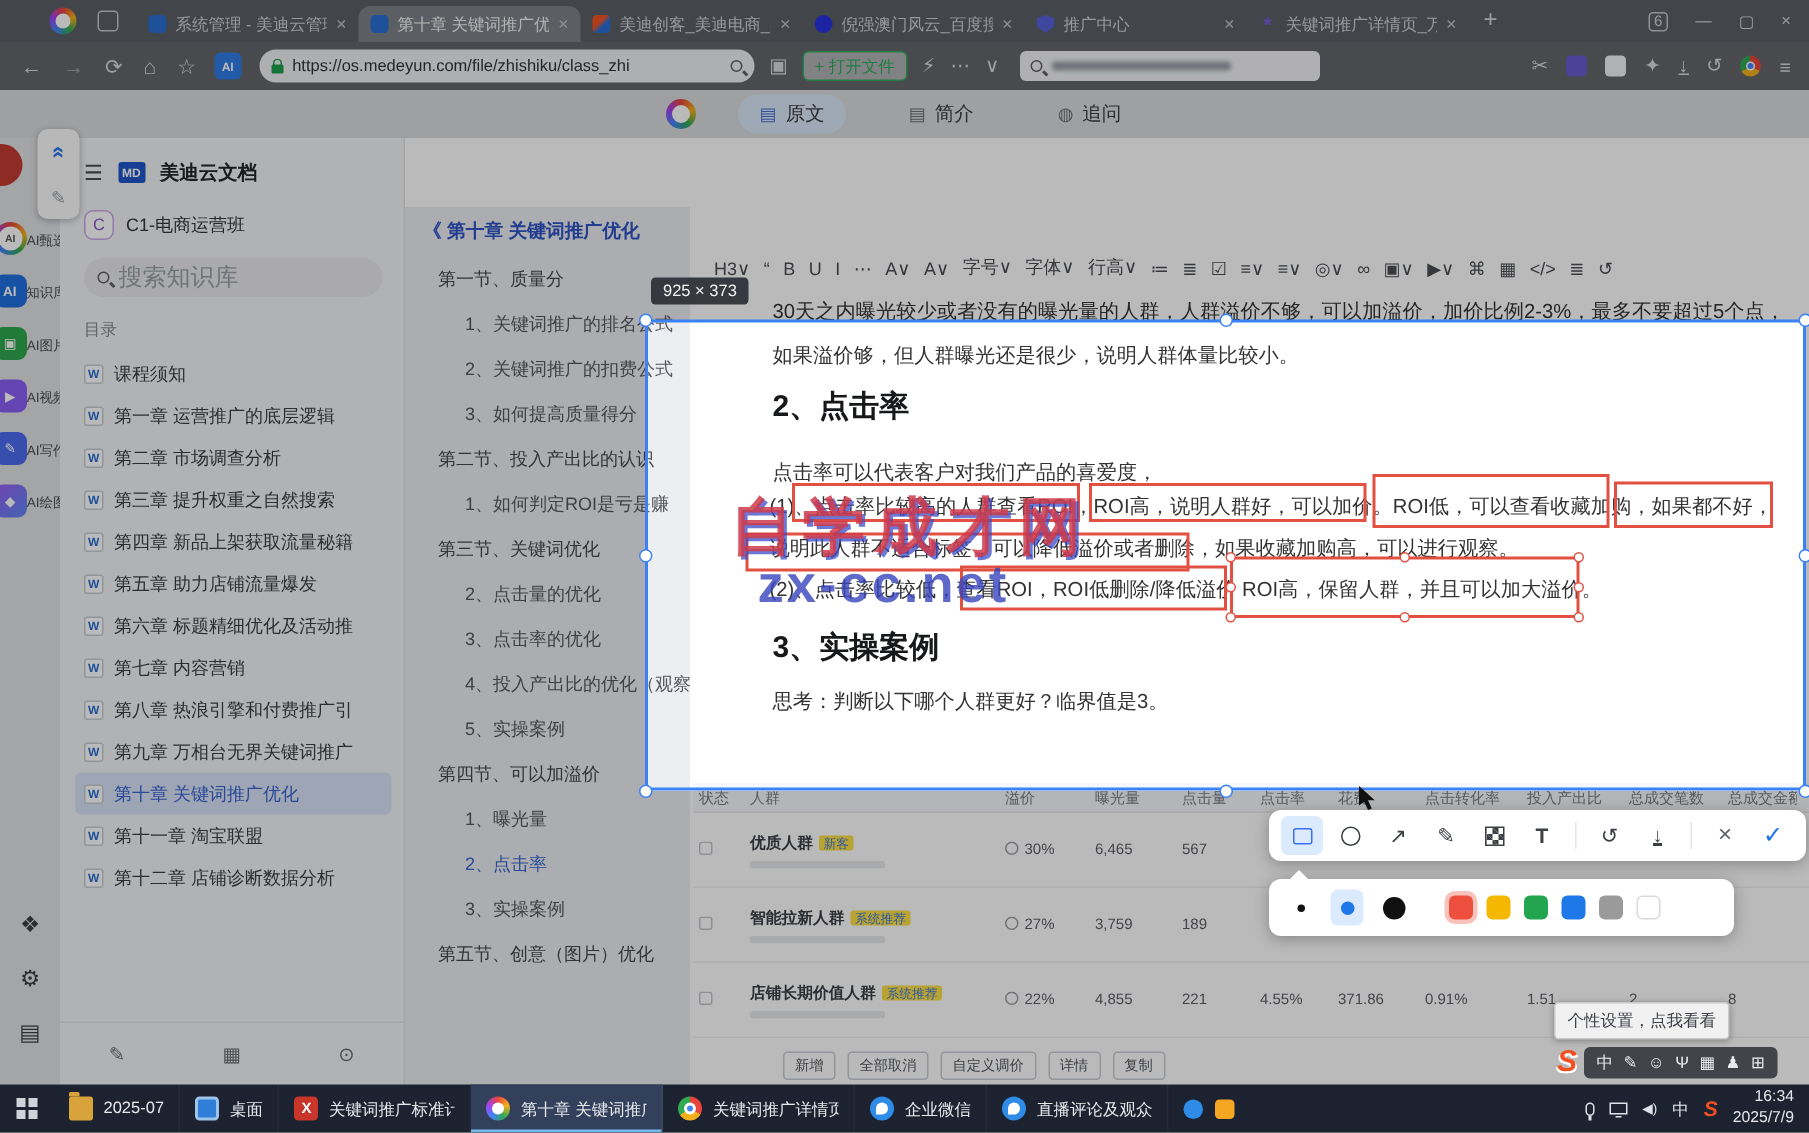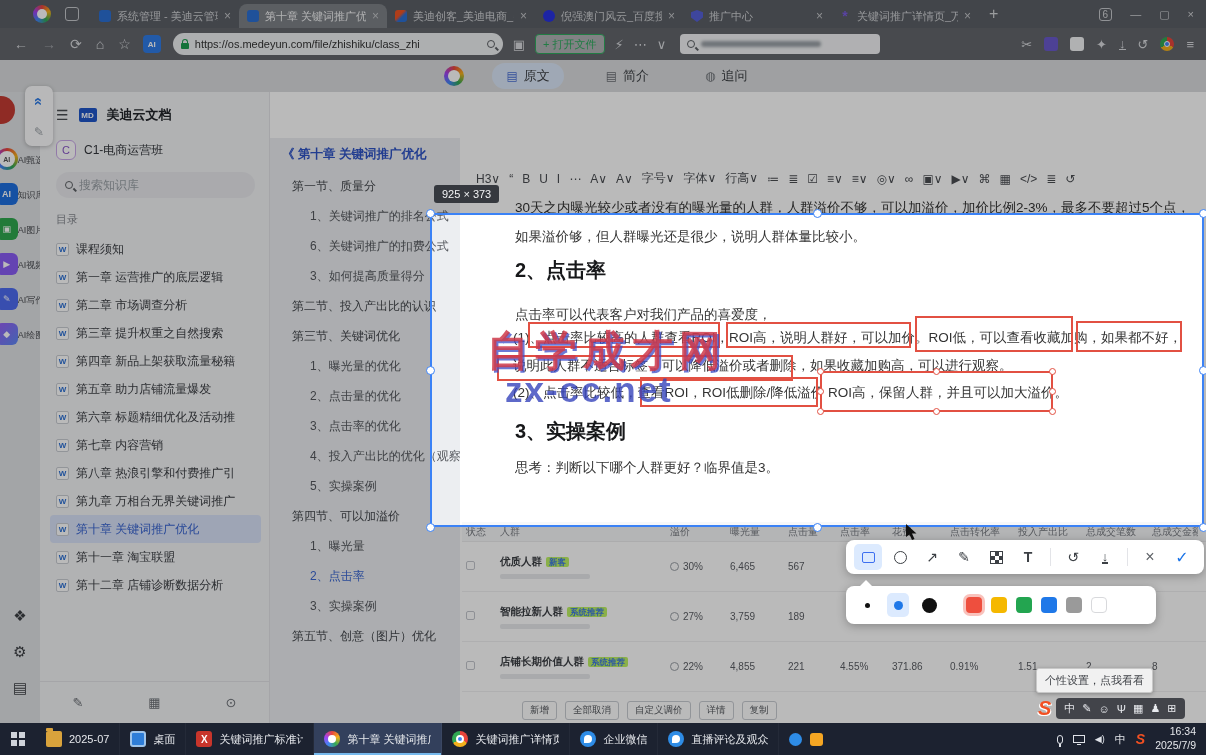--- a/index.html
+++ b/index.html
@@ -79,21 +79,21 @@
   
   .navpanel{position:absolute;left:40px;top:92px;width:230px;height:631px;background:#f3f4f6;border-right:1px solid #e2e3e6;display:flex;flex-direction:column;}
   .np-head{display:flex;align-items:center;gap:10px;padding:14px 14px 4px 16px;}
   .burger{color:#4a4d52;font-size:14px;}
   .brandmark{width:18px;height:14px;background:#1f56c8;color:#fff;font-size:8px;font-weight:bold;display:flex;align-items:center;justify-content:center;border-radius:2px;}
   .brand{font-size:13px;font-weight:bold;color:#23262b;}
   .np-class{display:flex;align-items:center;gap:8px;margin:12px 14px 0 16px;}
   .cava{width:20px;height:20px;border:1.5px solid #c9a7e8;color:#8a56c8;border-radius:6px;font-size:11px;display:flex;align-items:center;justify-content:center;background:#fff;}
   .cname{font-size:12px;color:#33363b;}
   .np-search{height:26px;background:#e9eaee;border-radius:13px;margin:12px 14px 0 16px;display:flex;align-items:center;gap:6px;padding:0 9px;}
-  .np-search span{font-size:12px;color:#9aa0a6;}
+  .np-search span{font-size:16px;color:#9aa0a6;}
   .np-sec{font-size:11px;color:#85898f;margin:14px 0 2px 16px;}
   .navlist{flex:1;padding:6px 8px 0 10px;overflow:hidden;}
   .nav-item{display:flex;align-items:center;gap:7px;height:28px;padding:0 6px;font-size:12px;color:#3c3f44;border-radius:4px;white-space:nowrap;}
   .nav-item.active{background:#d9e2f8;color:#3a66d1;}
   .wic{width:13px;height:13px;background:#fff;border:1px solid #c9ccd2;border-radius:2px;color:#2b6fd4;font-size:8px;font-weight:bold;
        display:flex;align-items:center;justify-content:center;flex:none;}
   .np-foot{height:42px;border-top:1px solid #e2e3e6;display:flex;align-items:center;justify-content:space-around;color:#6a6e74;font-size:13px;}
 
   
   .crumbrow{position:absolute;left:270px;top:92px;width:936px;height:46px;background:#fff;border-bottom:1px solid #ededee;
@@ -132,21 +132,21 @@
   .trow{display:flex;height:50px;align-items:center;border-bottom:1px solid #f0f0f2;}
   .td{flex:none;padding-left:4px;white-space:nowrap;overflow:hidden;}
   .th:nth-child(1),.td.c0{width:34px}.th:nth-child(2),.td.c1{width:170px}
   .th:nth-child(3),.td.c2{width:60px}.th:nth-child(4),.td.c3{width:58px}
   .th:nth-child(5),.td.c4{width:52px}.th:nth-child(6),.td.c5{width:52px}
   .th:nth-child(7),.td.c6{width:58px}.th:nth-child(8),.td.c7{width:68px}
   .th:nth-child(9),.td.c8{width:68px}.th:nth-child(10),.td.c9{width:66px}
   .th:nth-child(11),.td.c10{width:50px}
   .cb{display:inline-block;width:9px;height:9px;border:1px solid #c3c6cc;border-radius:2px;}
   .rname{font-weight:bold;color:#3c3f44;font-size:10.5px;display:inline-block;margin-right:4px;}
-  .rtag{font-style:normal;background:#bef264;color:#3f7ae0;border-radius:2px;padding:0 3px;font-size:8.5px;font-weight:bold;}
+  .rtag{font-style:normal;background:#fde047;color:#3f7ae0;border-radius:2px;padding:0 3px;font-size:8.5px;}
   .rsub{display:block;width:90px;height:5px;background:#e8e9ec;border-radius:2px;margin-top:5px;text-decoration:none;}
   .odot{display:inline-block;width:9px;height:9px;border:1px solid #9aa0a6;border-radius:50%;margin-right:4px;vertical-align:-1px;}
   .tfoot{display:flex;gap:8px;margin-top:9px;margin-left:60px;}
   .fbtn{border:1px solid #c9ccd2;border-radius:3px;padding:2px 7px;font-size:9.5px;color:#55585e;background:#fff;}
 
   
   .capregion{position:absolute;left:430px;top:213px;width:774px;height:314px;border:2px solid #3b82f6;z-index:20;
              box-shadow:0 0 0 2000px rgba(0,0,0,0.27);pointer-events:none;}
   .caph{position:absolute;width:9px;height:9px;background:#fff;border:1.5px solid #3b82f6;border-radius:50%;z-index:21;}
   .sizelabel{position:absolute;left:434px;top:185px;background:rgba(42,46,52,.92);color:#f2f3f5;font-size:11px;
@@ -454,30 +454,30 @@
 
 
   <div class="tocpanel">
     <div class="toctitle"><span>《</span> <span>第十章 关键词推广优化</span></div>
     <div class="toclist">
 
         <div class="toc-item sec">第一节、质量分</div>
 
         <div class="toc-item sub">1、关键词推广的排名公式</div>
 
-        <div class="toc-item sub">6、关键词推广的扣费公式</div>
+        <div class="toc-item sub">2、关键词推广的扣费公式</div>
 
         <div class="toc-item sub">3、如何提高质量得分</div>
 
         <div class="toc-item sec">第二节、投入产出比的认识</div>
 
+        <div class="toc-item sub">1、如何判定ROI是亏是赚</div>
 
         <div class="toc-item sec">第三节、关键词优化</div>
 
-        <div class="toc-item sub">1、曝光量的优化</div>
 
         <div class="toc-item sub">2、点击量的优化</div>
 
         <div class="toc-item sub">3、点击率的优化</div>
 
         <div class="toc-item sub">4、投入产出比的优化（观察7天/15</div>
 
         <div class="toc-item sub">5、实操案例</div>
 
         <div class="toc-item sec">第四节、可以加溢价</div>

